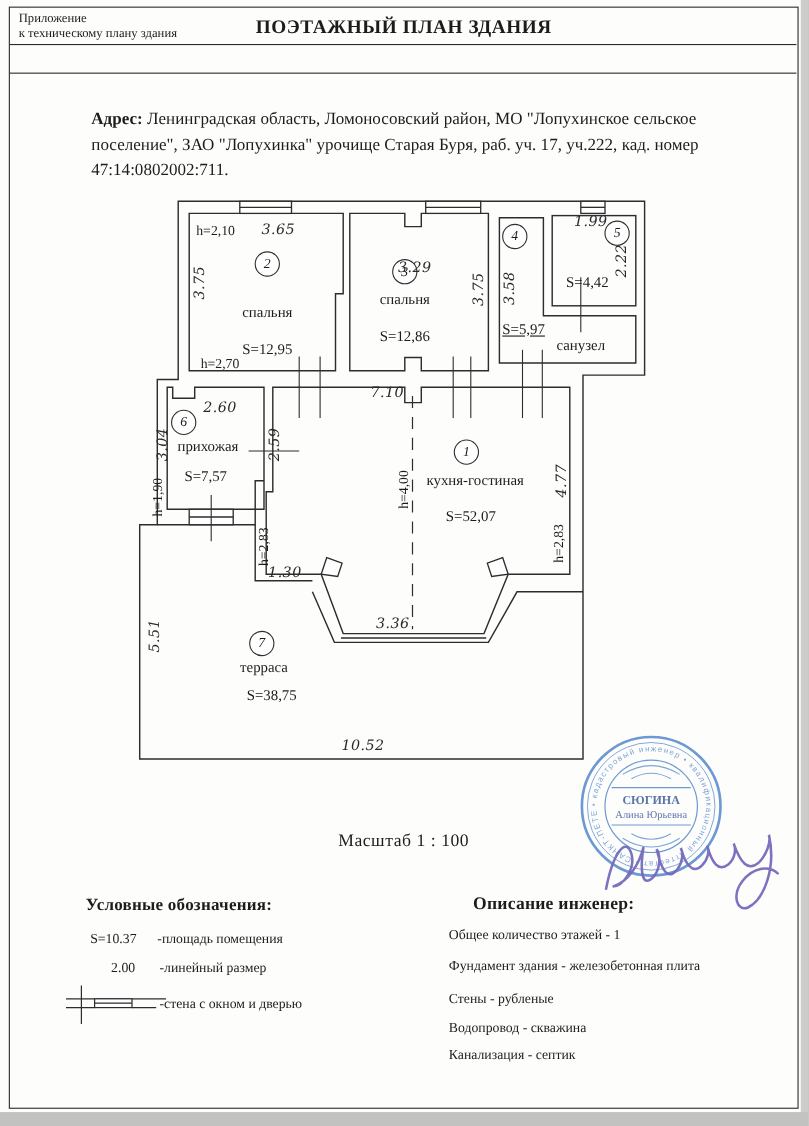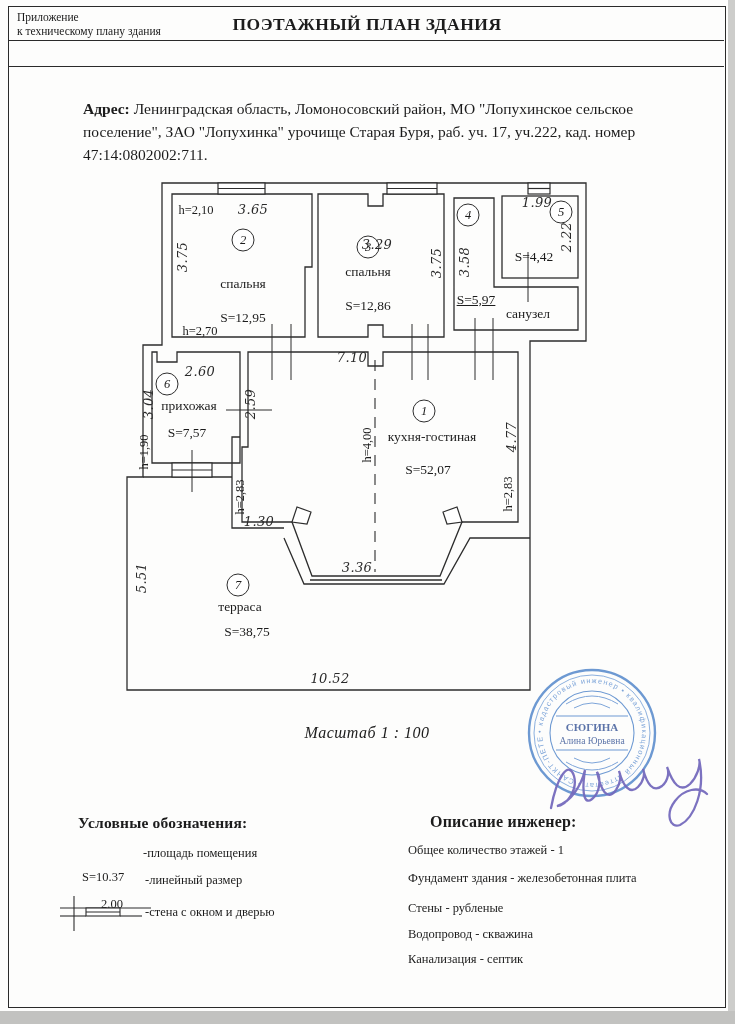--- a/index.html
+++ b/index.html
@@ -13,23 +13,23 @@
   .hdr-left{left:17px;top:10px;font-size:11.5px;line-height:14px;}
   .hdr-title{left:9px;top:14px;width:716px;text-align:center;font-size:17.5px;font-weight:bold;letter-spacing:.5px;}
   .hdr-sub{left:9px;top:44px;width:716px;text-align:center;font-size:15px;}
   .address{left:83px;top:97px;width:612px;font-size:15.5px;line-height:23px;}
   .dim{font-style:italic;font-size:13px;color:#2a2a2a;letter-spacing:.4px;font-family:"DejaVu Serif",serif;}
   .hgt{font-size:12.5px;color:#1d1d1d;}
   .rname{font-size:13.5px;}
   .rarea{font-size:13.5px;}
   .roomnum{width:21px;height:21px;border:1.3px solid #2e2e2e;border-radius:50%;background:#fff;
            font-style:italic;font-size:12.5px;display:flex;align-items:center;justify-content:center;}
-  .scale{left:9px;top:724px;width:716px;text-align:center;font-size:16px;letter-spacing:.5px;font-style:italic;}
+  .scale{left:9px;top:756px;width:716px;text-align:center;font-size:16px;letter-spacing:.5px;}
   .lg-head{left:78px;top:814px;font-size:15.5px;font-weight:bold;letter-spacing:.2px;}
-  .lg-sym{font-size:12.5px;margin-top:24px;}
+  .lg-sym{font-size:12.5px;}
   .lg-txt{font-size:12.5px;}
   .ds-head{left:430px;top:813px;font-size:16px;font-weight:bold;letter-spacing:.2px;}
   .ds-item{left:408px;font-size:12.5px;}
   .edge-r{right:0;top:0;width:7px;height:1024px;background:#cdcdcb;}
   .edge-b{left:0;bottom:0;width:735px;height:13px;background:#c2c2c0;}
 </style>
 </head>
 <body>
 
 <div class="page">

